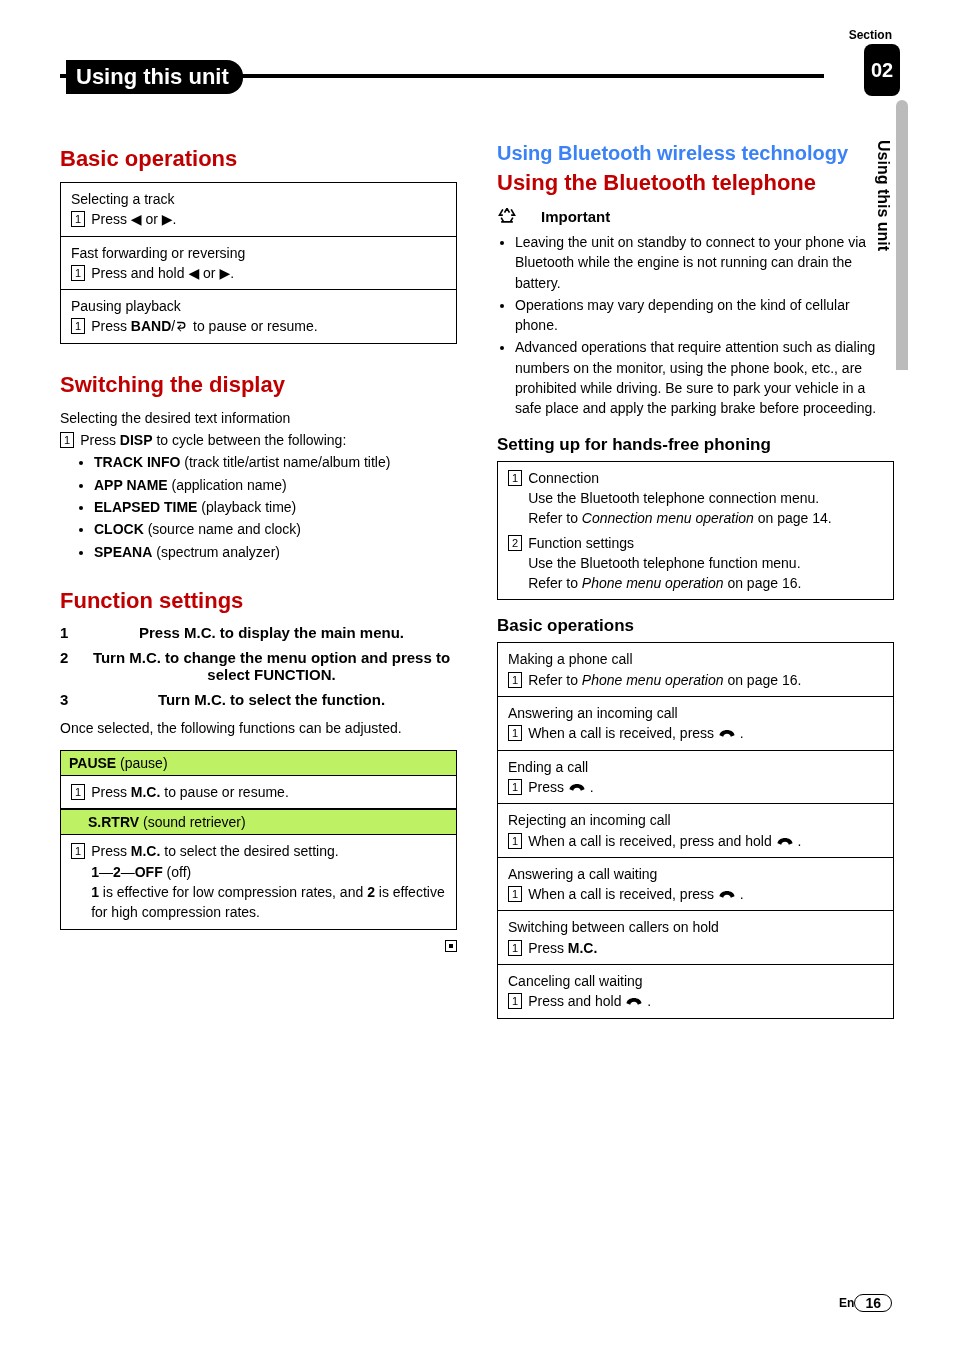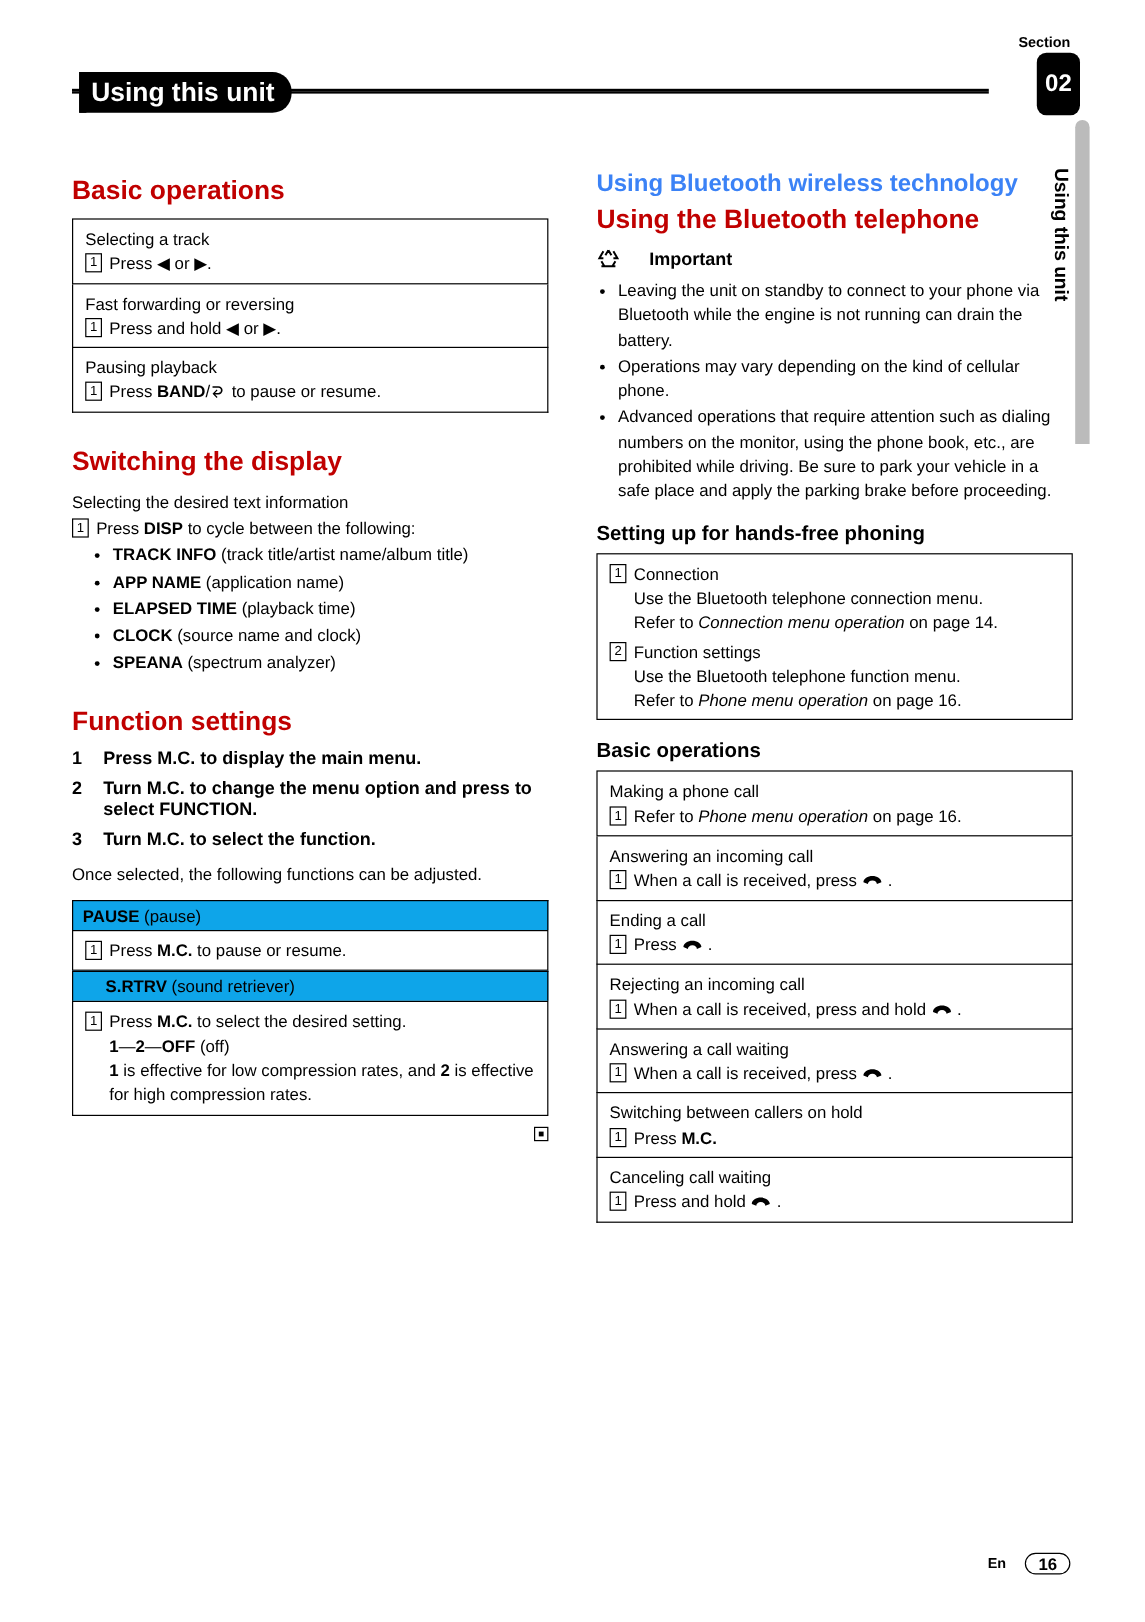--- a/index.html
+++ b/index.html
@@ -49,31 +49,31 @@
   .box + .box { border-top:none; }
   .step { display:flex; gap:6px; align-items:flex-start;}
   .stepnum { border:1px solid #000; font-size:11px; padding:0 3px; line-height:14px; margin-top:2px;}
   .ul { list-style:disc; margin-left:34px; font-size:14px; }
   .ul li { margin:2px 0; }
   .txt { font-size:14px; line-height:1.45; }
   .bold { font-weight:bold;}
   .numlist { margin:10px 0; }
   .numlist .row { display:flex; gap:12px; margin:8px 0;}
   .numlist .n { font-weight:bold; font-size:15px; width:14px;}
-  .numlist .t { font-weight:bold; font-size:15px; flex:1;}
-  .funcbox-hdr { background:#0ea5e9; border:1px solid #000; border-bottom:none; padding:4px 8px; font-size:14px;}
+  .numlist .t { font-weight:bold; font-size:15px; flex:1;text-align:center;}
+  .funcbox-hdr { background:#bef264; border:1px solid #000; border-bottom:none; padding:4px 8px; font-size:14px;}
   .funcbox-body { border:1px solid #000; padding:6px 10px; font-size:14px;}
   .funcbox-body + .funcbox-hdr { margin-top:0; border-top:1px solid #000;padding-left:27px;}
   .end-sq { text-align:right; margin-top:8px;}
   .sq { display:inline-block; width:12px; height:12px; border:1px solid #000; position:relative;}
   .sq::after { content:""; position:absolute; inset:3px; background:#000;}
   svg.ico { width:14px; height:12px; vertical-align:-1px;}
   svg.ph { width:18px; height:12px; vertical-align:-1px;}
   svg.rcy { width:20px; height:20px;}
-  .footer { position:absolute; bottom:40px; right:62px; font-size:12px; font-weight:bold; display:flex; align-items:center; gap:16px;}
+  .footer { position:absolute; bottom:40px; right:62px; font-size:12px; font-weight:bold; display:flex; align-items:center; gap:0;}
   .pg-badge { border:1.5px solid #000; border-radius:999px; padding:0 10px; font-size:14px;}
   .italic { font-style:italic;}
 </style>
 </head>
 <body>
 
 <div class="section-label">Section</div>
 <div class="section-badge">02</div>
 <div class="vtab"></div>
 <div class="vtab-text">Using this unit</div>

